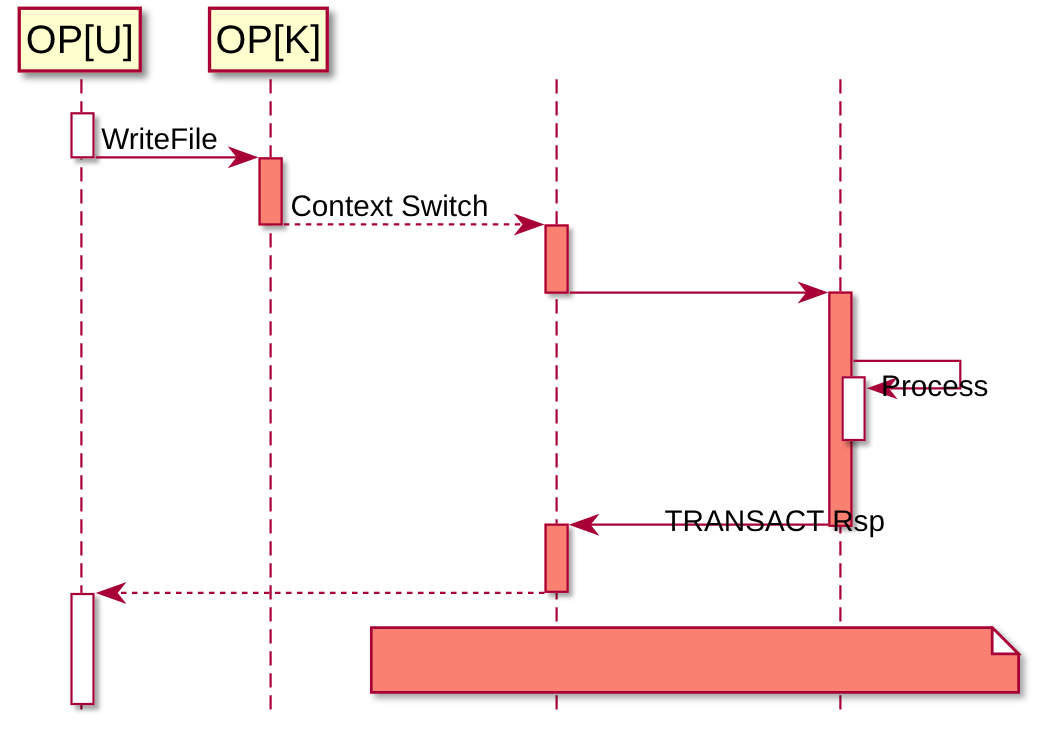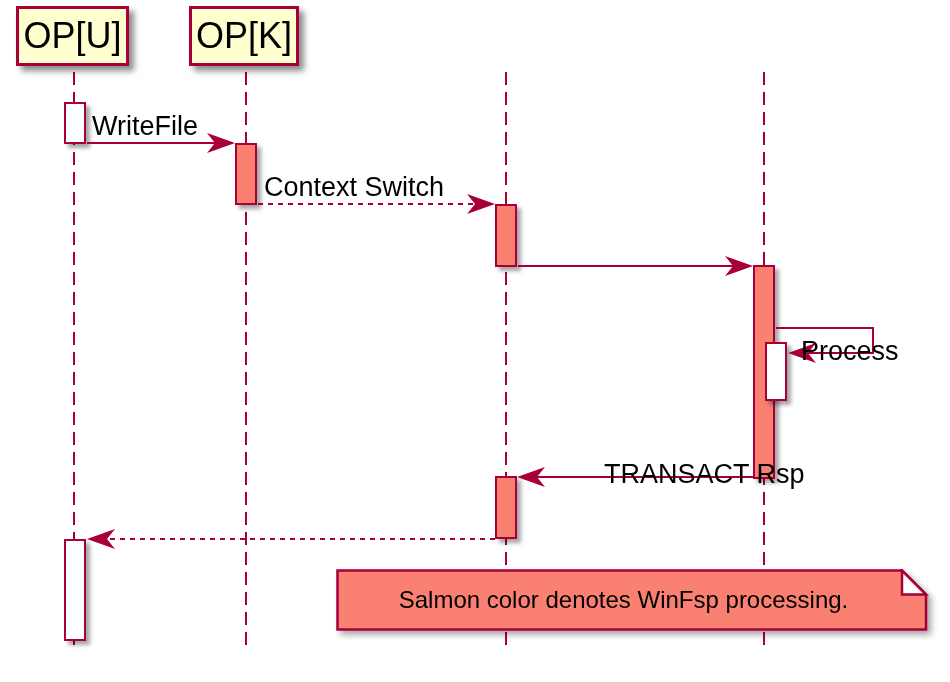--- a/index.html
+++ b/index.html
@@ -115,15 +115,14 @@
 
   <div class="mlabel" style="left:92px; top:112px;">WriteFile</div>
   <div class="mlabel" style="left:264px;top:173px;">Context Switch</div>
   <div class="mlabel" style="left:801px;top:296px;margin-top:41px;">Process</div>
   <div class="mlabel" style="left:556px;top:460px;margin-left:48px;">TRANSACT Rsp</div>
 
   <svg class="note-wrap" viewBox="0 0 595 66" width="595" height="66">
     <path class="note-shape" d="M1.5,1.5 L566,1.5 L590,25.5 L590,60.5 L1.5,60.5 Z"></path>
     <path class="note-fold" d="M566,1.5 L566,25.5 L590,25.5 Z"></path>
   </svg>
-  <div class="note-text">Salmon color denotes WinFsp processing.</div>
 
 </div>
 
 </body></html>

